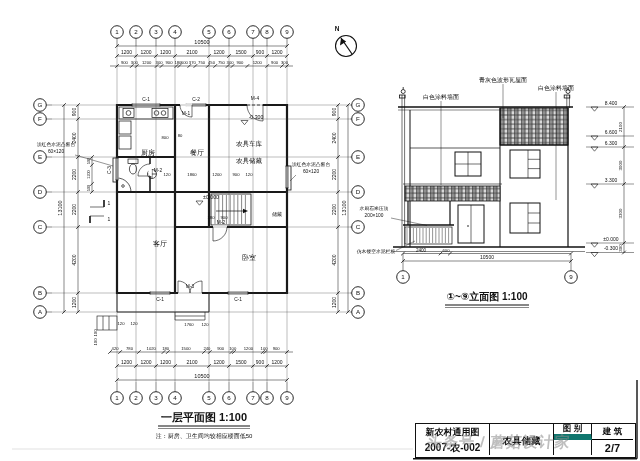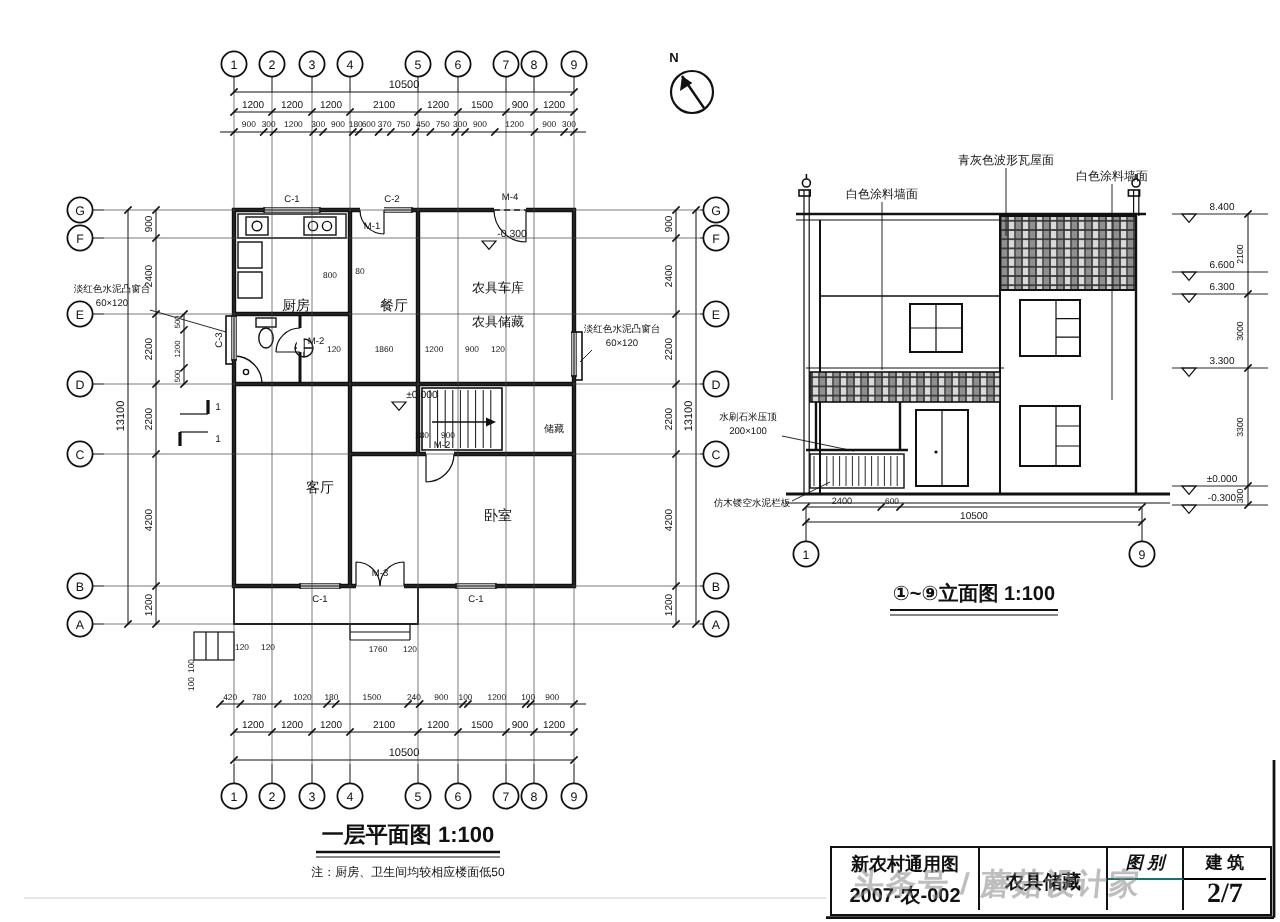--- a/index.html
+++ b/index.html
@@ -10,24 +10,24 @@
   
   .tb{position:absolute;left:415px;top:423px;width:221px;height:35px;
       border:1.6px solid #111;display:grid;box-sizing:border-box;
       grid-template-columns:74px 64px 38px 41px;grid-template-rows:16px 15px;
       background:transparent;}
   .tb div{display:flex;align-items:center;justify-content:center;
       font-weight:bold;color:#111;box-sizing:border-box;}
   .c-proj {grid-column:1;grid-row:1;font-size:9px;border-right:1px solid #111;}
   .c-num  {grid-column:1;grid-row:2;font-size:10px;border-right:1px solid #111;}
   .c-sheet{grid-column:2;grid-row:1 / span 2;font-size:9.5px;border-right:1px solid #111;align-items:flex-start;padding-top:3px;}
-  .c-catl {grid-column:3;grid-row:1;font-size:8.5px;border-right:1px solid #111;border-bottom:1px solid #0f766e;font-style:italic;}
+  .c-catl {grid-column:3;grid-row:1;font-size:8.5px;border-right:1px solid #111;border-bottom:6px solid #0f766e;}
   .c-catv {grid-column:4;grid-row:1;font-size:8.5px;border-bottom:1px solid #000000;}
   .c-empty{grid-column:3;grid-row:2;border-right:1px solid #111;}
-  .c-no   {grid-column:4;grid-row:2;font-size:14px;font-family:Liberation Serif, serif;}
+  .c-no   {grid-column:4;grid-row:2;font-size:11px;}
   .wm{position:absolute;left:427px;top:433px;width:208px;font-size:15px;font-weight:bold;
       color:#8a8a8a;opacity:.55;letter-spacing:1px;white-space:nowrap;transform:skewX(-6deg);
       pointer-events:none;}
 </style>
 </head>
 <body>
 
 <div class="sheet">
 <svg id="svg" width="640" height="461" viewBox="0 0 640 461">
   <defs>

